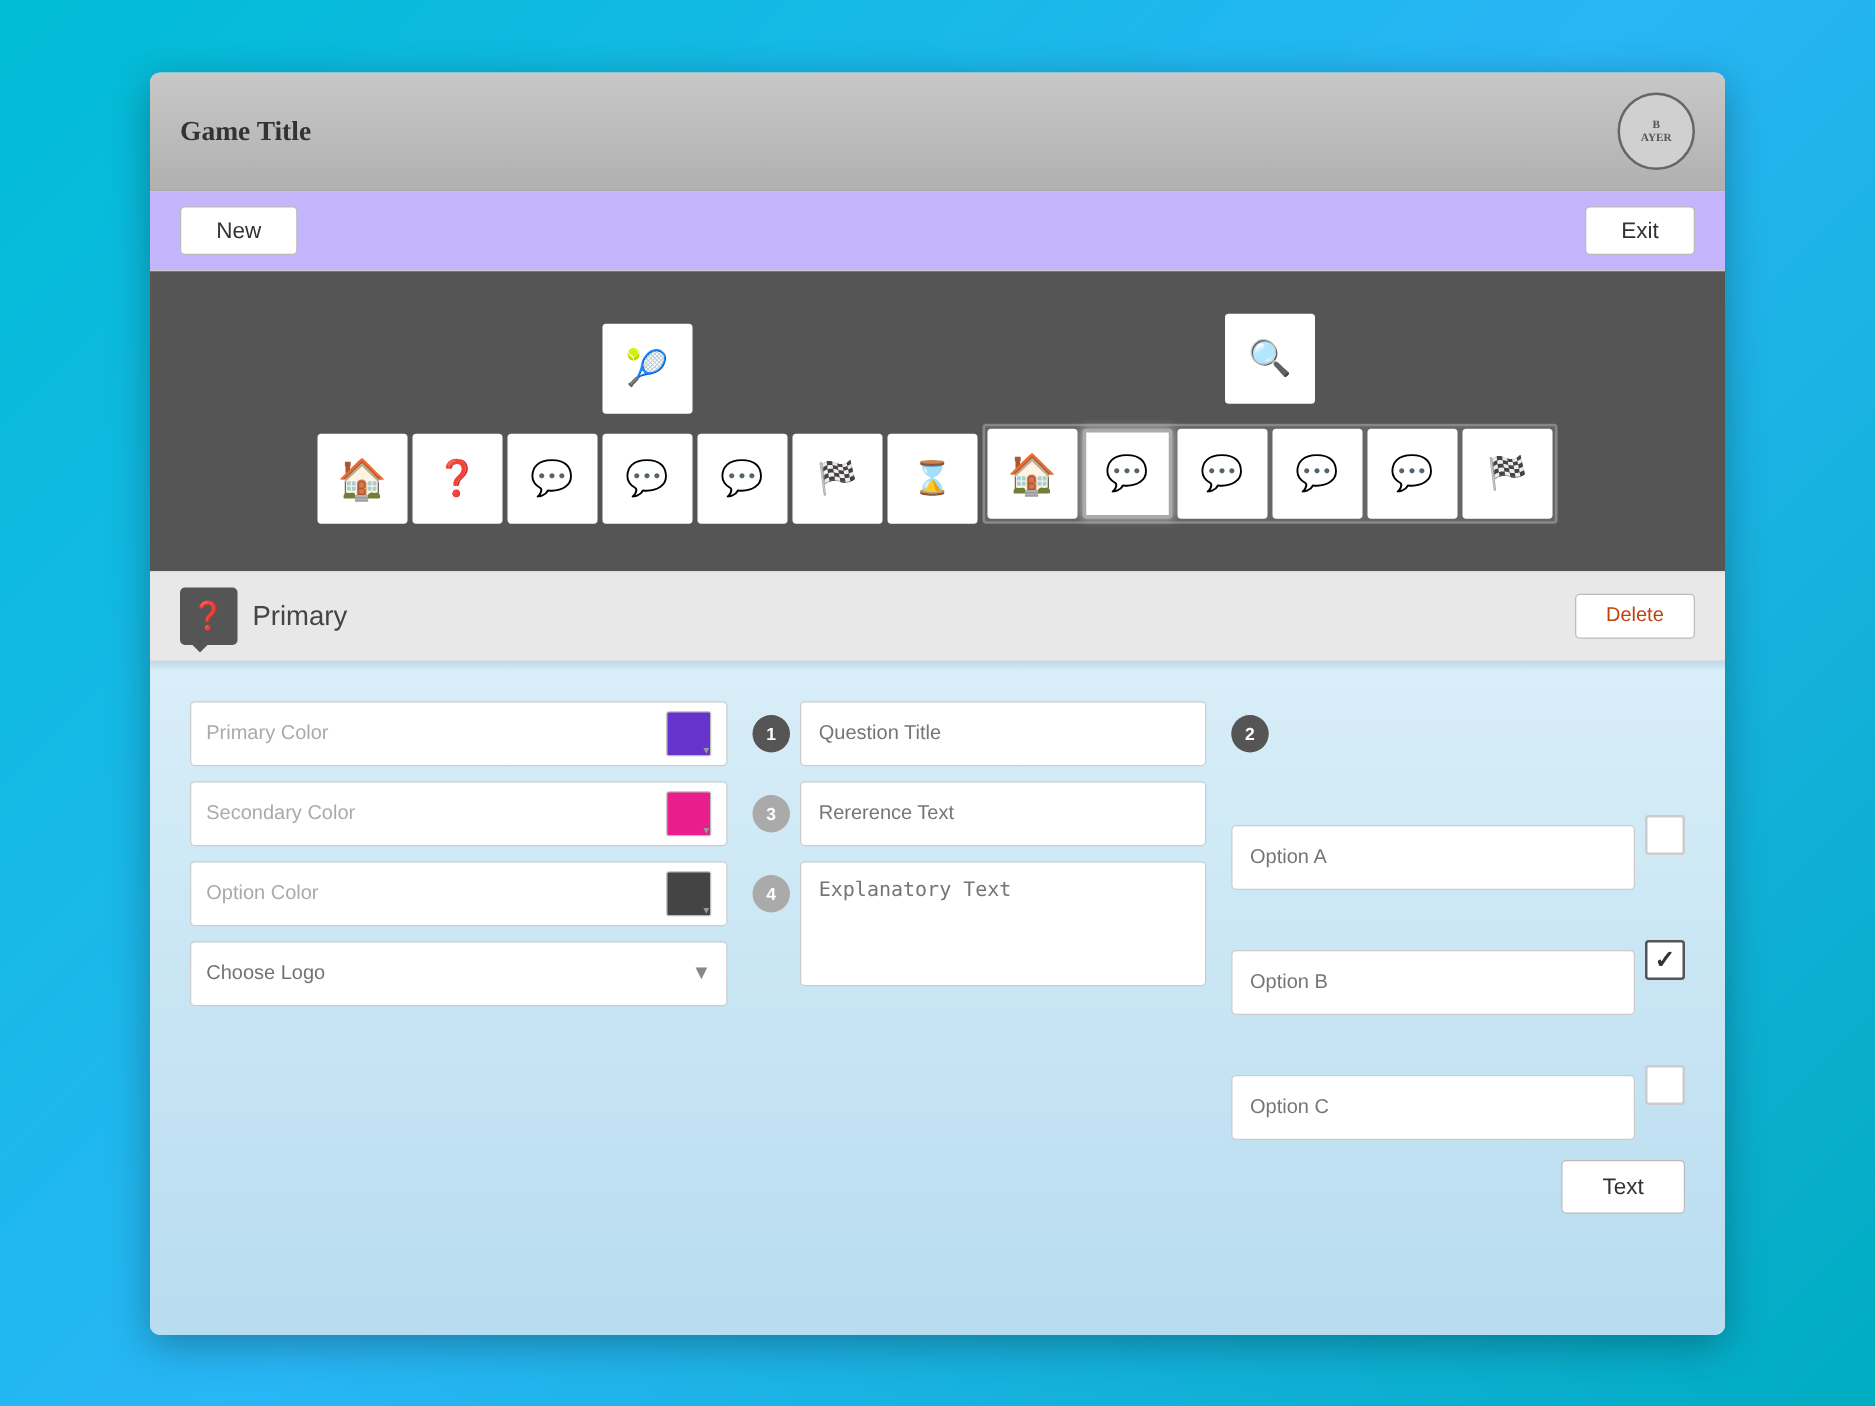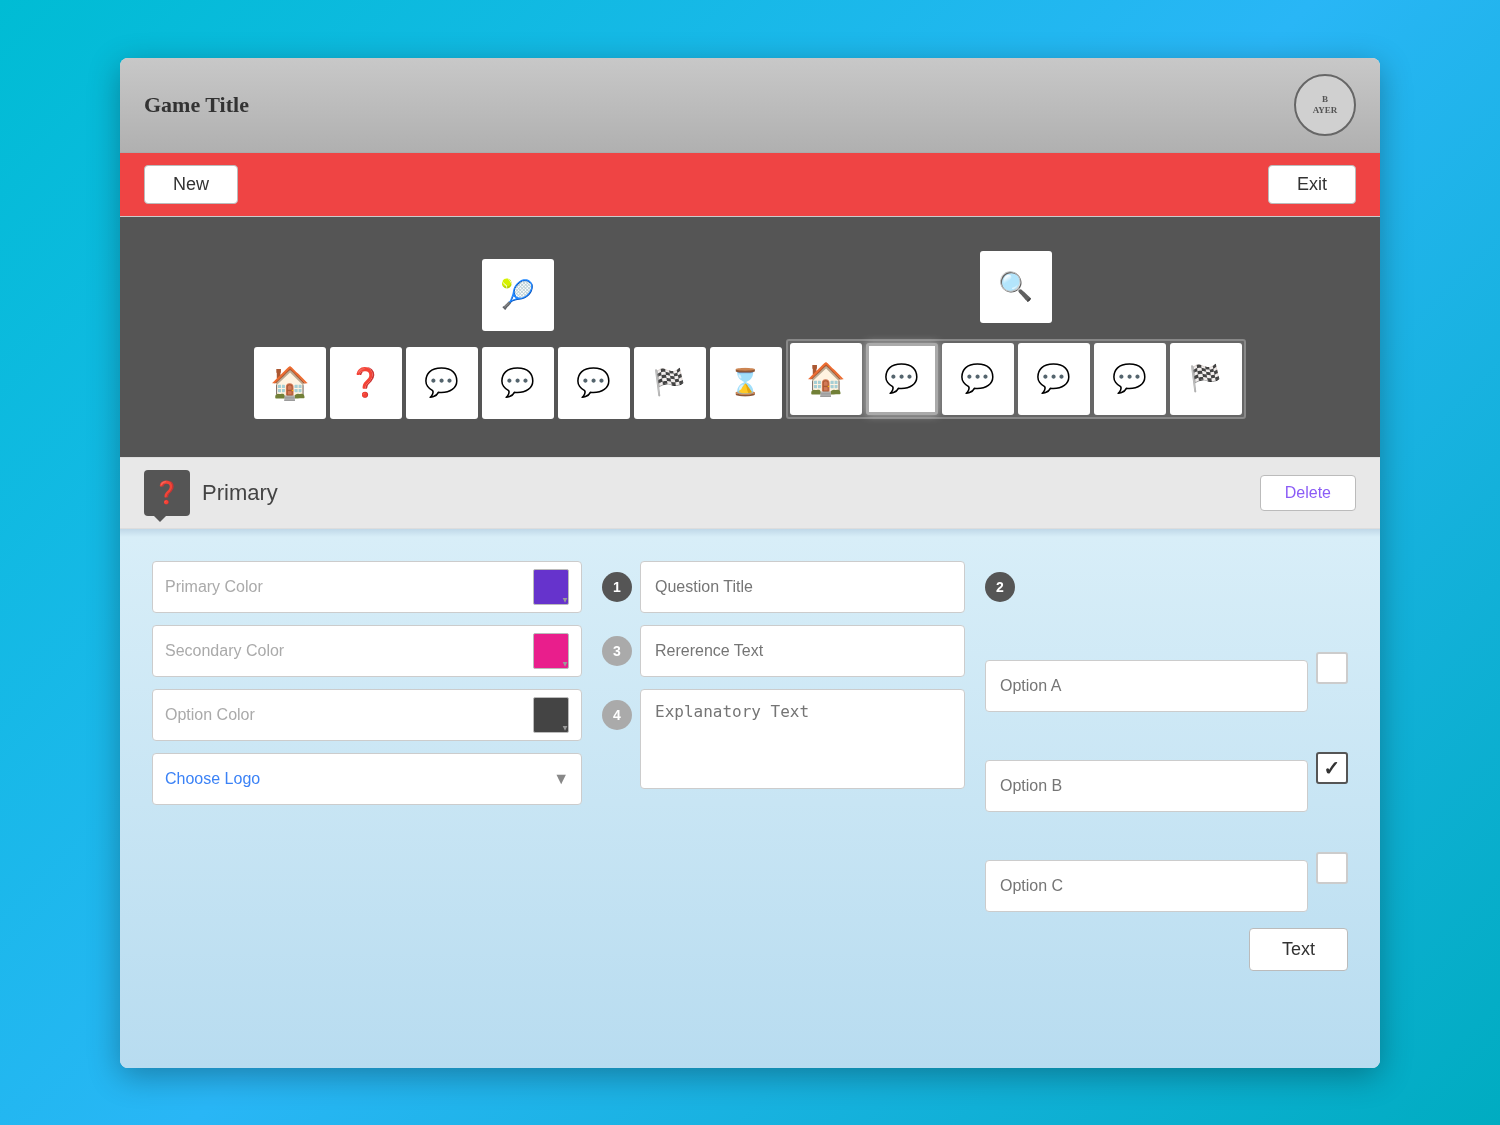--- a/index.html
+++ b/index.html
@@ -50,21 +50,21 @@
       background: #d0d0d0;
       flex-direction: column;
       font-size: 9px;
       font-weight: bold;
       color: #555;
       line-height: 1.2;
       text-align: center;
     }
     
     .toolbar {
-      background: #ef4444;
+      background: #c4b5fd;
       padding: 12px 24px;
       display: flex;
       align-items: center;
       justify-content: space-between;
       border-bottom: 1px solid #ccc;
     }
     .toolbar-btn {
       background: white;
       border: 1px solid #bbb;
       border-radius: 4px;
@@ -164,21 +164,21 @@
       color: #444;
       font-weight: 500;
     }
     .delete-btn {
       background: white;
       border: 1px solid #bbb;
       border-radius: 4px;
       padding: 8px 24px;
       font-size: 16px;
       cursor: pointer;
-      color: #8b5cf6;
+      color: #c2410c;
       margin-left: 20px;
     }
     
     .gradient-sep {
       height: 8px;
       background: linear-gradient(to bottom, #c0d8e8, #d8eef8);
     }
     
     .form-area {
       background: linear-gradient(to bottom, #d8eef8 0%, #b8dcf0 100%);
@@ -231,21 +231,21 @@
       border-radius: 4px;
       height: 52px;
       display: flex;
       align-items: center;
       padding: 0 12px;
       justify-content: space-between;
       cursor: pointer;
     }
     .logo-select-label {
       font-size: 16px;
-      color: #3b82f6;
+      color: #737373;
     }
     .dropdown-arrow {
       font-size: 16px;
       color: #888;
     }
     
     .mid-col {
       display: flex;
       flex-direction: column;
       gap: 12px;

